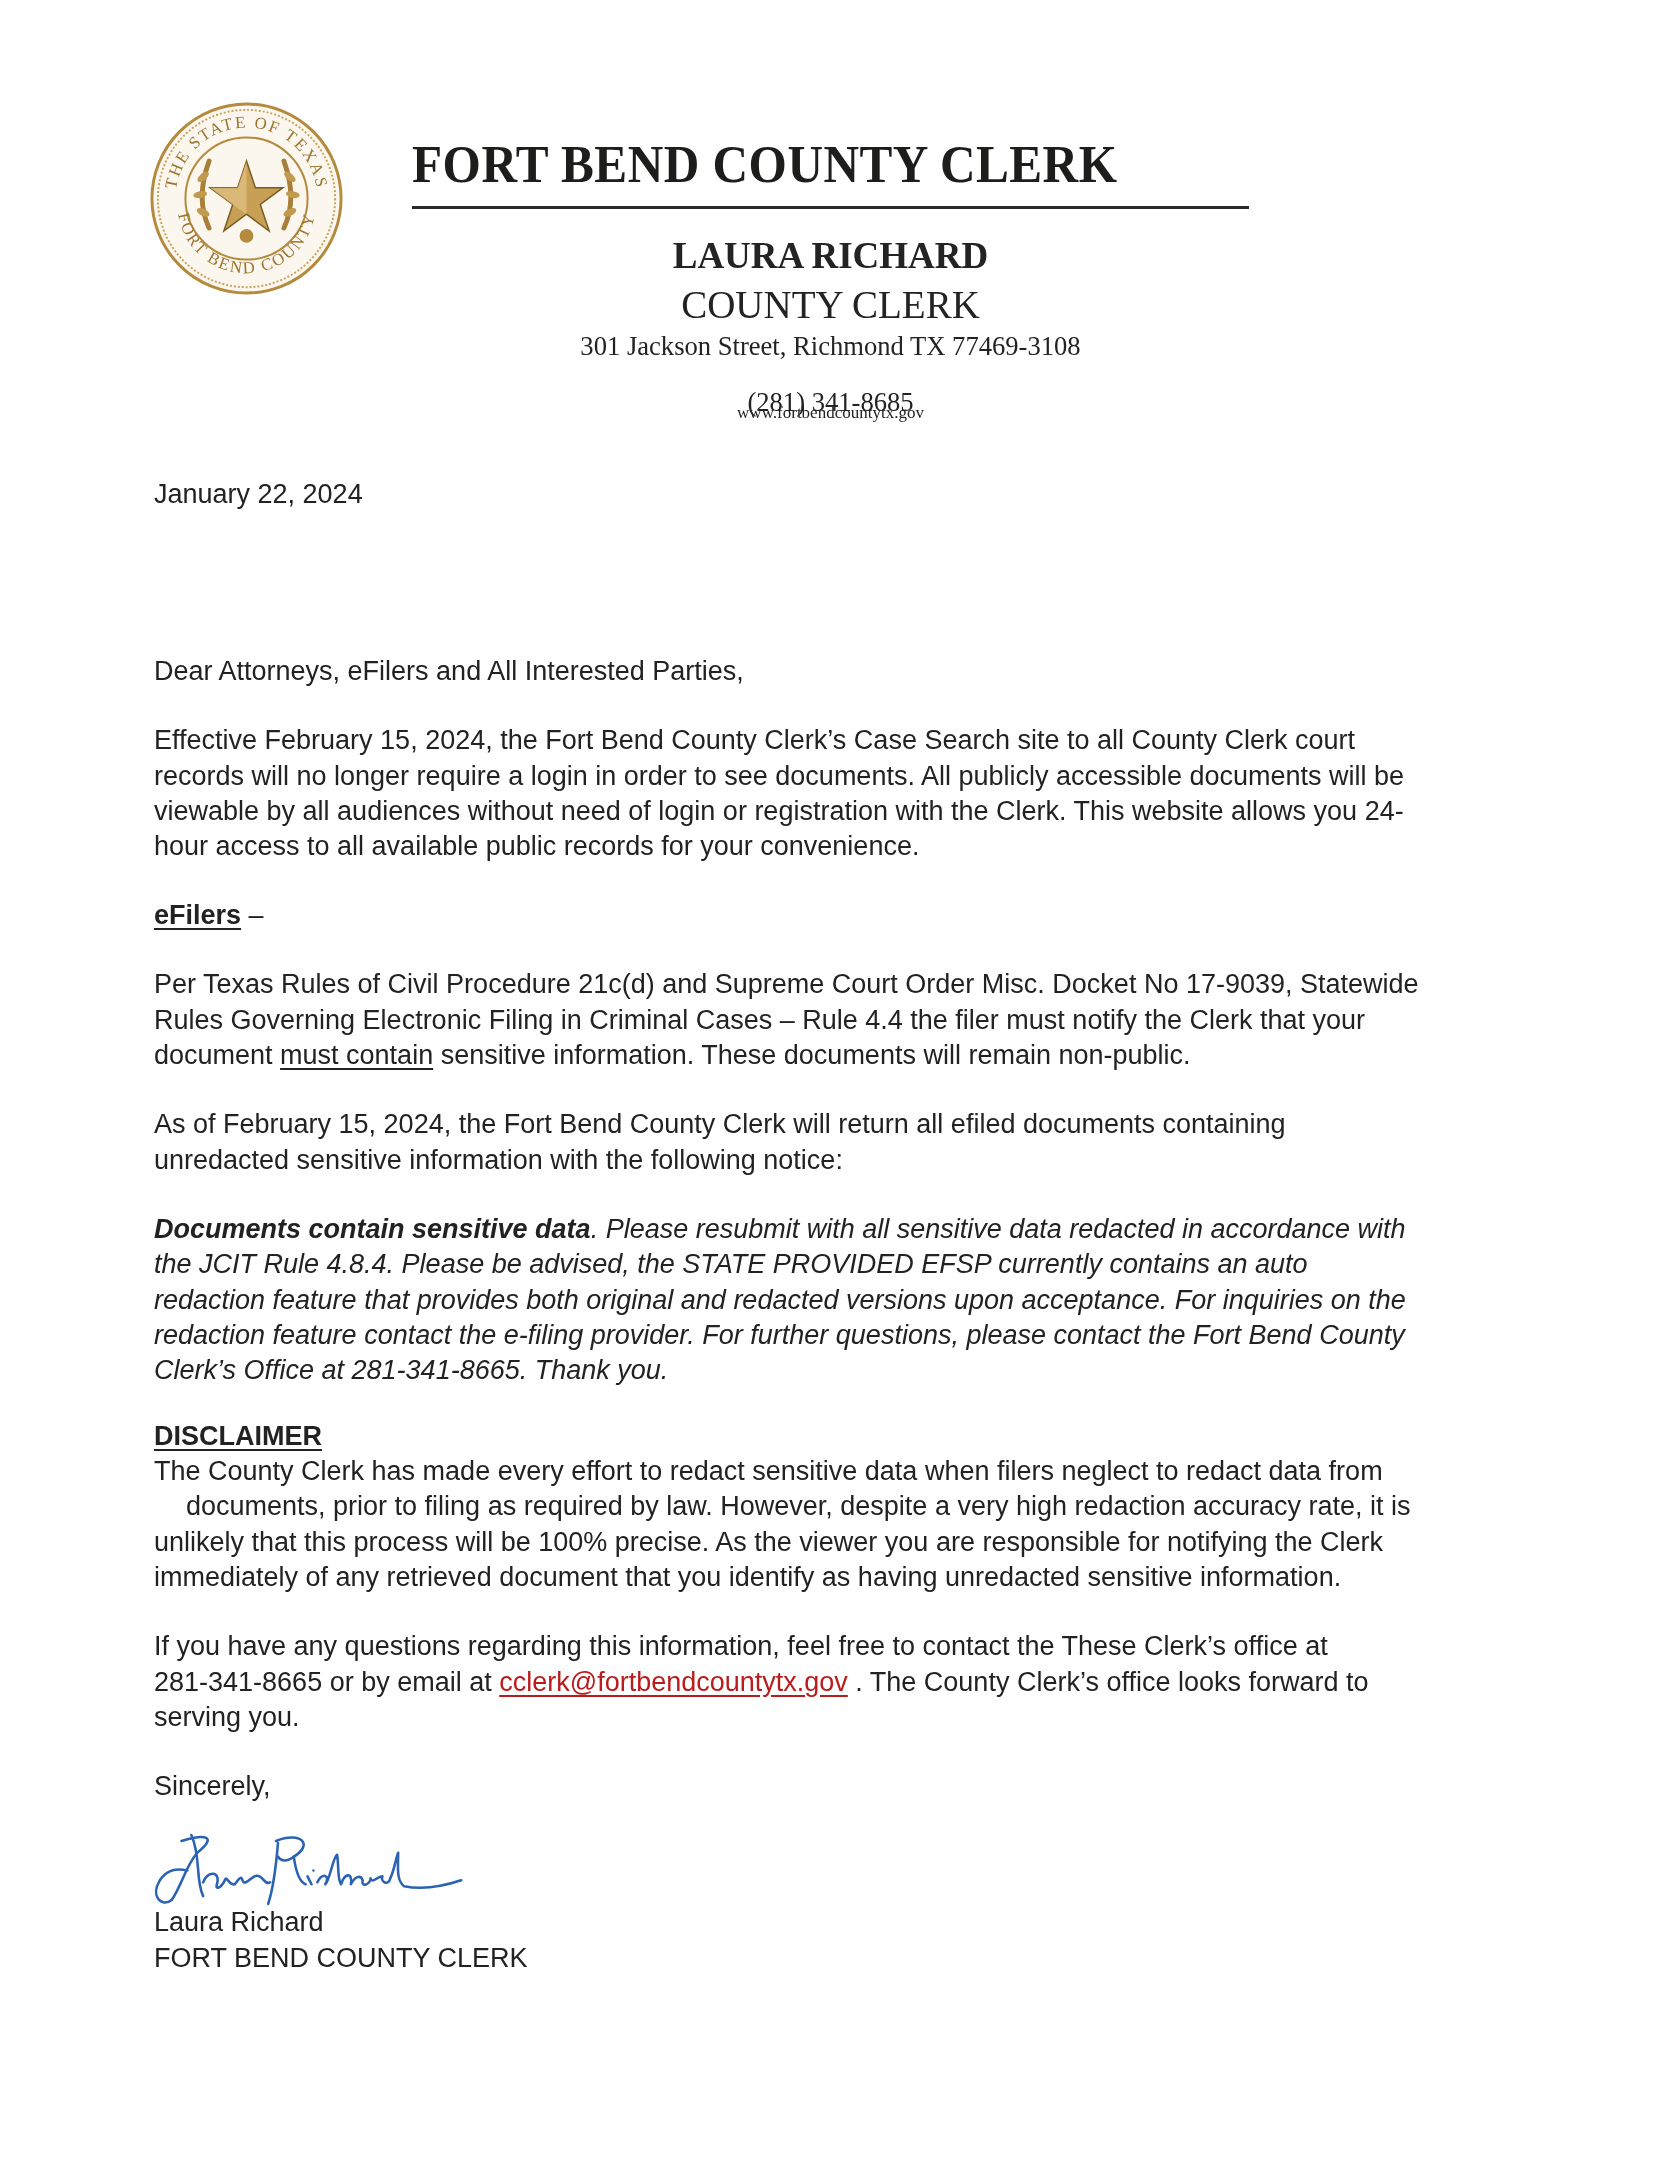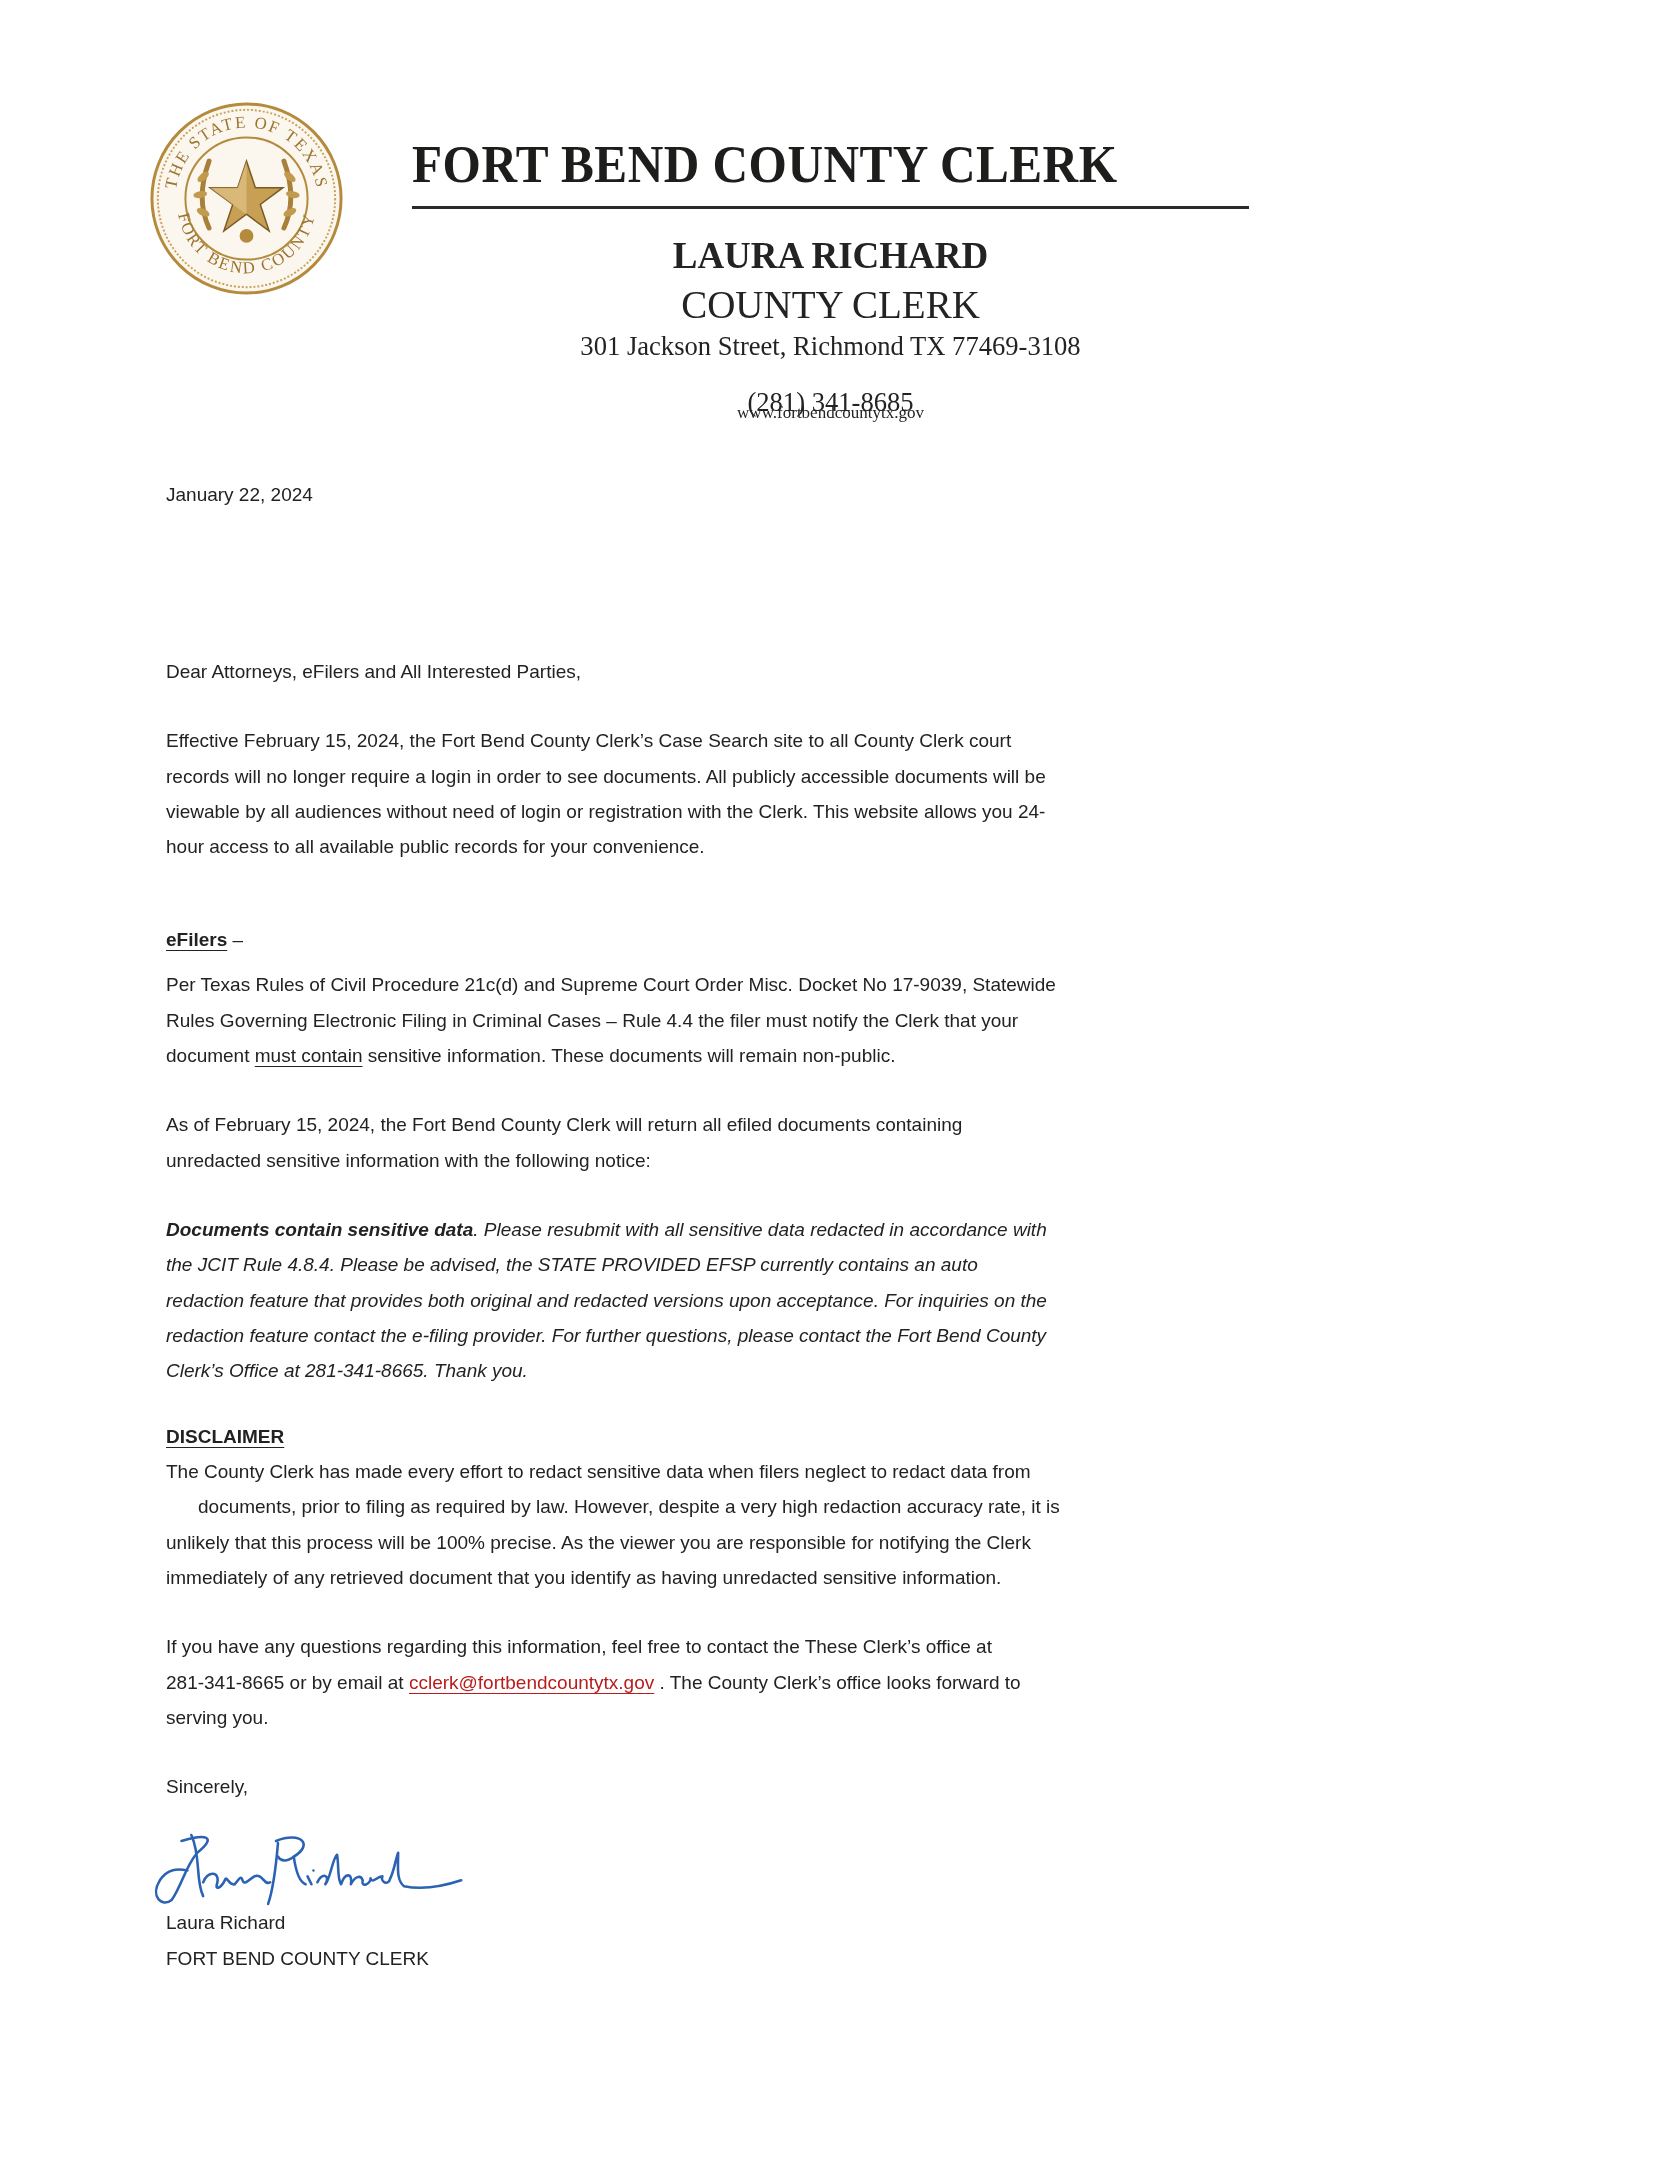--- a/index.html
+++ b/index.html
@@ -13,21 +13,21 @@
   #title { left: 412px; top: 134px; width: 837px; font-size: 53px; font-weight: 700; letter-spacing: 0.5px; white-space: nowrap; color: #1d1d1b; transform: scaleX(0.93); transform-origin: left top; }
   #rule { left: 412px; top: 206px; width: 837px; height: 3px; background: #2a2a26; }
   .center-block { left: 412px; width: 837px; text-align: center; white-space: nowrap; color: #232323; }
   #name { top: 234px; font-size: 37px; font-weight: 700; }
   #role { top: 282px; font-size: 39px; }
   #addr { top: 331px; font-size: 26.6px; }
   #phone { top: 387px; font-size: 26.6px; }
   #web { top: 403px; font-size: 17px; }
 
   
-  .line { left: 166px; font-size: 19px; line-height: 35px; white-space: nowrap; color: #222; }
+  .line { left: 154px; font-size: 27px; line-height: 35px; white-space: nowrap; color: #222; }
   .u { text-decoration: underline; text-underline-offset: 3.9px; }
   .b { font-weight: 700; }
   .i { font-style: italic; }
   a.link { color: #b91c1c; text-decoration: underline; text-underline-offset: 3.9px; margin-top: 18px; }
   #signature { left: 148px; top: 1827px; width: 325px; height: 84px; }
 </style>
 </head>
 <body>
 
 <div id="seal" class="abs">
@@ -74,21 +74,21 @@
 <div class="abs sans line" style="top:477px;">January 22, 2024</div>
 <div class="abs sans line" style="top:654px;">Dear Attorneys, eFilers and All Interested Parties,</div>
 
 <div>
   <div class="abs sans line" style="top:723px;">Effective February 15, 2024, the Fort Bend County Clerk’s Case Search site to all County Clerk court</div>
   <div class="abs sans line" style="top:759px;">records will no longer require a login in order to see documents.  All publicly accessible documents will be</div>
   <div class="abs sans line" style="top:794px;">viewable by all audiences without need of login or registration with the Clerk. This website allows you 24-</div>
   <div class="abs sans line" style="top:829px;">hour access to all available public records for your convenience.</div>
 </div>
 
-<div class="abs sans line" style="top:898px;margin-top:24px;">
+<div class="abs sans line" style="top:898px;">
   <span class="b u">eFilers</span><span> –</span>
 </div>
 
 <div>
   <div class="abs sans line" style="top:967px;">Per Texas Rules of Civil Procedure 21c(d) and Supreme Court Order Misc. Docket No 17-9039, Statewide</div>
   <div class="abs sans line" style="top:1003px;">Rules Governing Electronic Filing in Criminal Cases – Rule 4.4 the filer must notify the Clerk that your</div>
   <div class="abs sans line" style="top:1038px;">
     <span>document </span><span class="u">must contain</span><span> sensitive information. These documents will remain non-public.</span>
   </div>
 </div>

